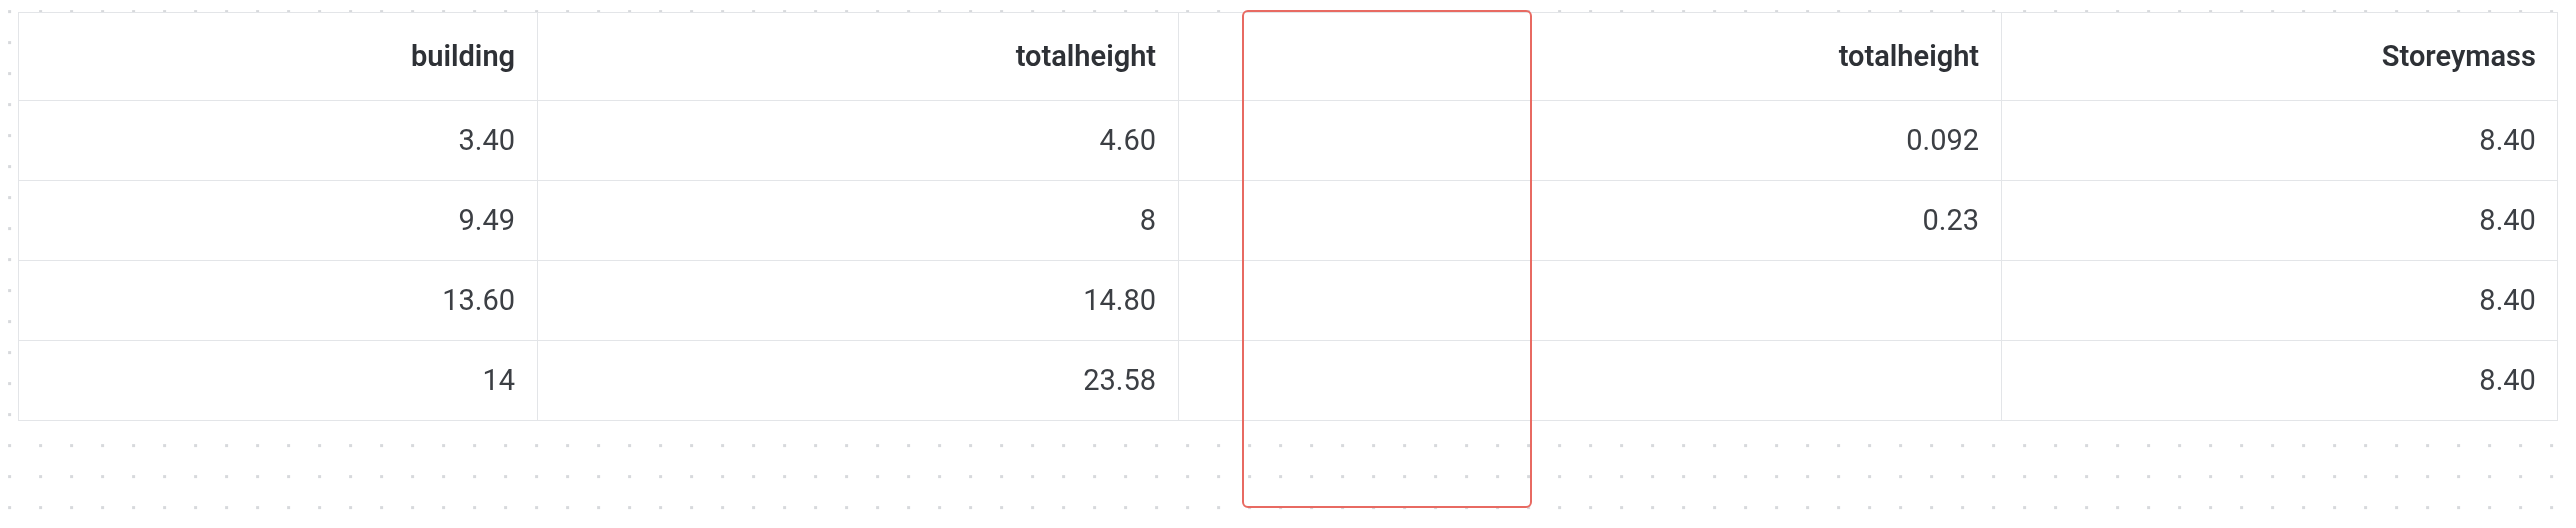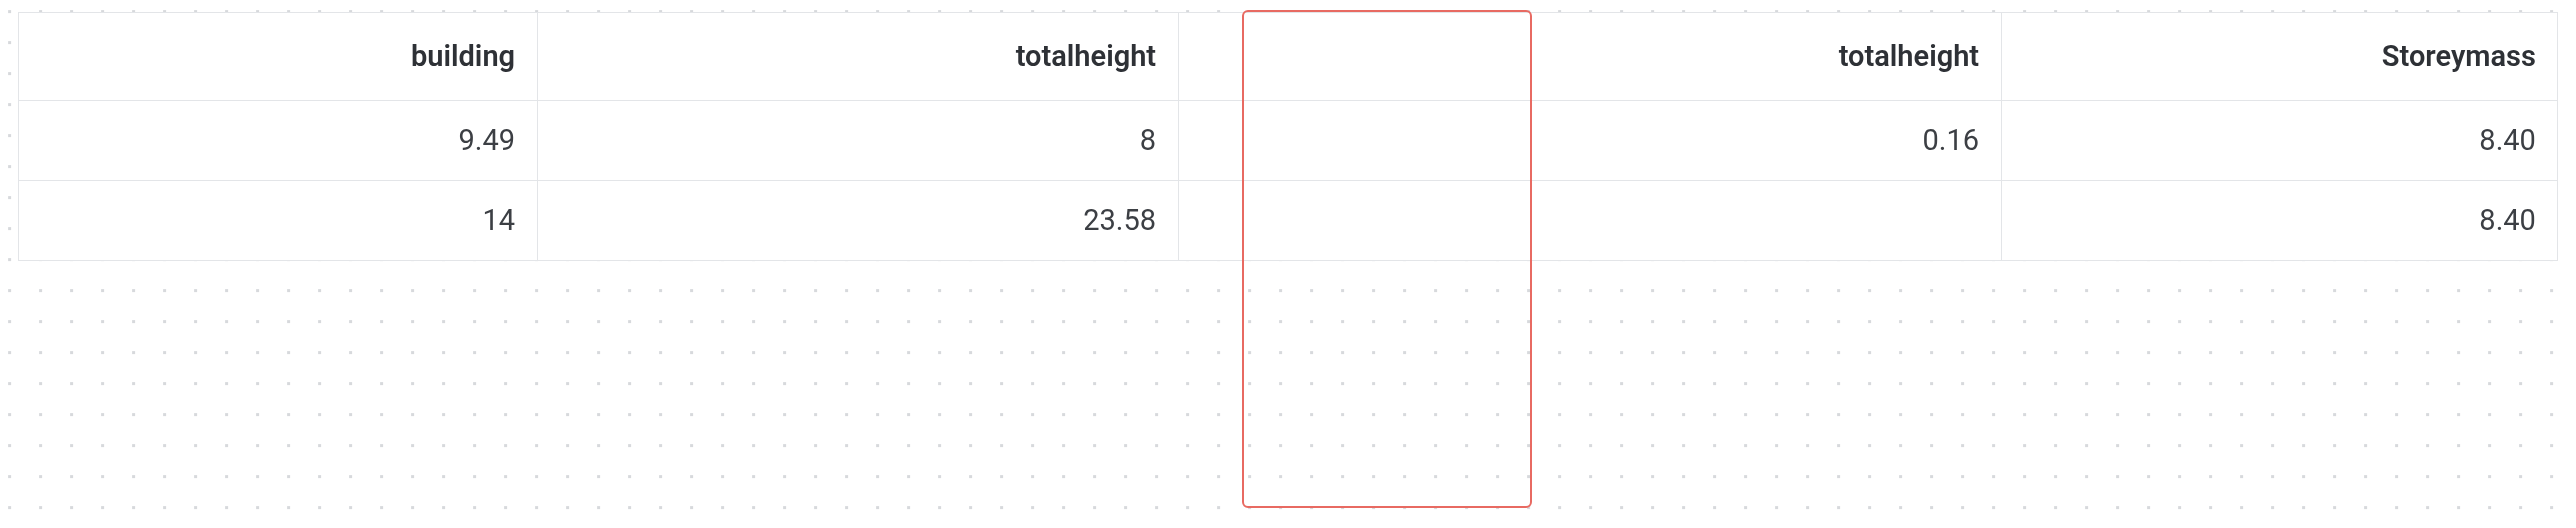--- a/index.html
+++ b/index.html
@@ -67,23 +67,35 @@
     <thead>
       <tr>
         <th class="col-building">building</th>
         <th class="col-totalheight">totalheight</th>
         <th class="col-displacement">totalheight</th>
         <th class="col-storeymass">Storeymass</th>
       </tr>
     </thead>
     <tbody>
       <tr>
+        <td>3.40</td>
+        <td>4.60</td>
+        <td>0.092</td>
+        <td>8.40</td>
+      </tr>
+      <tr>
         <td>9.49</td>
         <td>8</td>
-        <td>0.16</td>
+        <td>0.23</td>
+        <td>8.40</td>
+      </tr>
+      <tr>
+        <td>13.60</td>
+        <td>14.80</td>
+        <td></td>
         <td>8.40</td>
       </tr>
       <tr>
         <td>14</td>
         <td>23.58</td>
         <td></td>
         <td>8.40</td>
       </tr>
     </tbody>
   </table>

